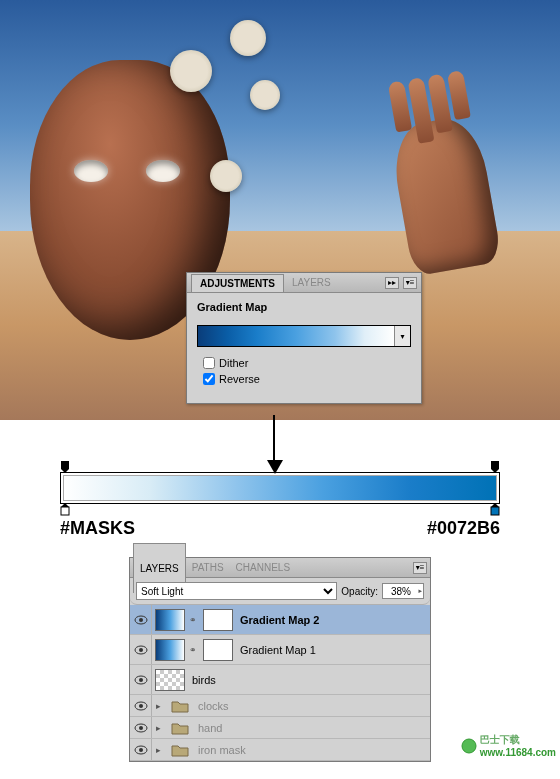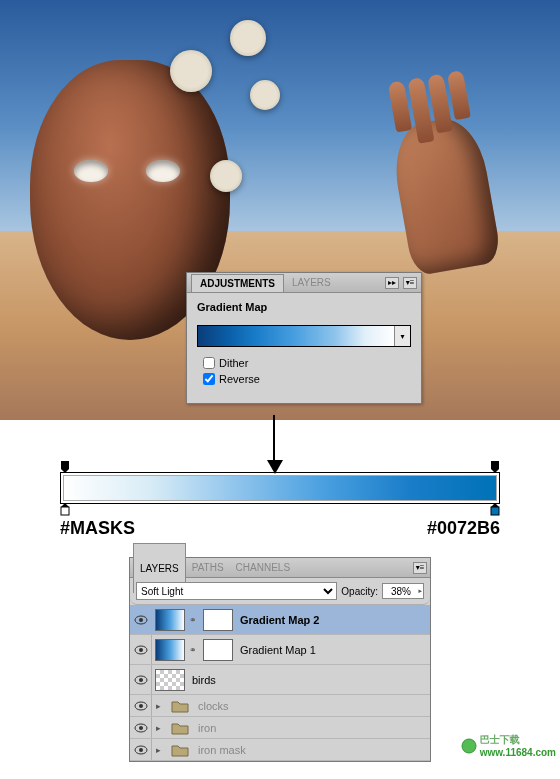--- a/index.html
+++ b/index.html
@@ -254,21 +254,21 @@
                 <ellipse cx="7" cy="5" rx="6" ry="4" fill="none" stroke="#333"></ellipse>
                 <circle cx="7" cy="5" r="2" fill="#333"></circle>
               </svg>
         </div>
         <span class="group-tri">▸</span>
         <div class="thumb folder">
           <svg width="18" height="14">
                 <path d="M1 3h6l2 2h8v8H1z" fill="#b8a878" stroke="#7a6a48"></path>
               </svg>
         </div>
-        <span class="layer-name">iron</span>
+        <span class="layer-name">hand</span>
       </div>
       <div class="layer-row group">
         <div class="eye-col">
           <svg class="eye-icon" viewBox="0 0 14 10">
                 <ellipse cx="7" cy="5" rx="6" ry="4" fill="none" stroke="#333"></ellipse>
                 <circle cx="7" cy="5" r="2" fill="#333"></circle>
               </svg>
         </div>
         <span class="group-tri">▸</span>
         <div class="thumb folder">

